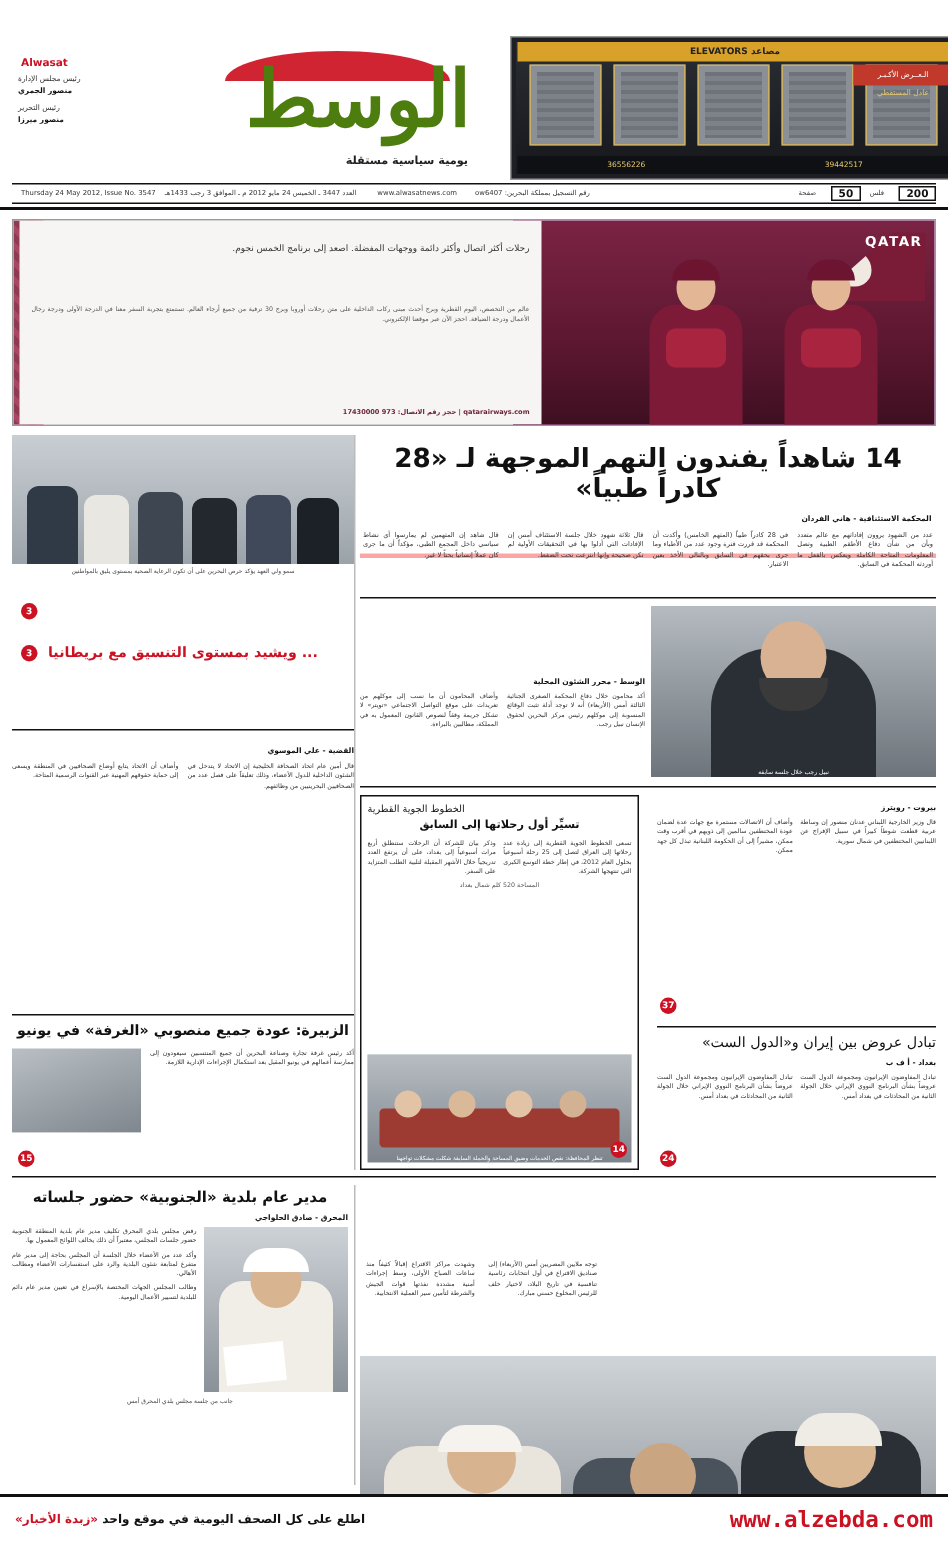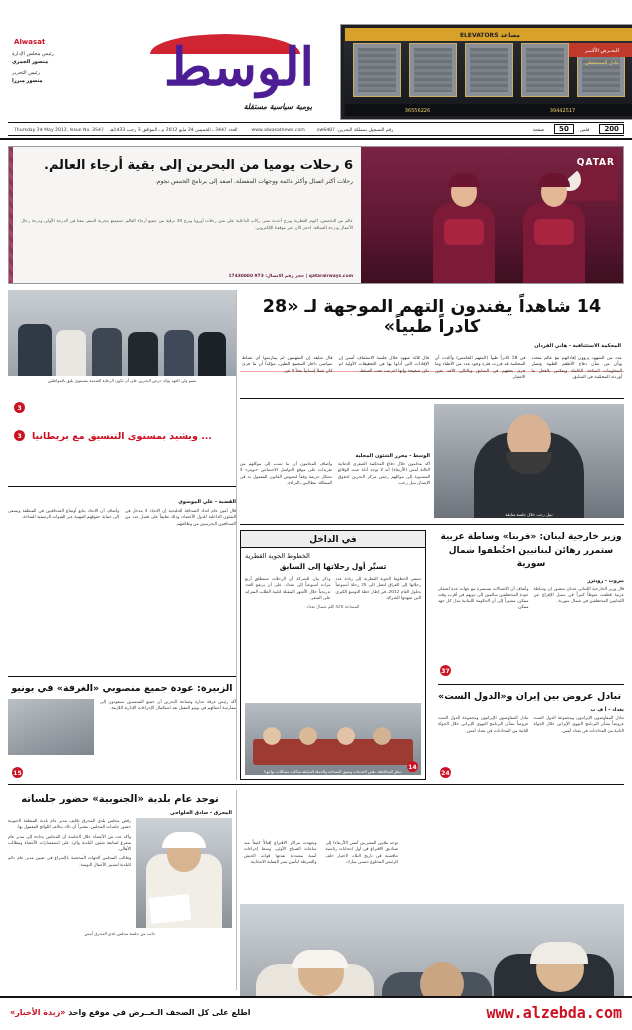--- a/index.html
+++ b/index.html
@@ -32,28 +32,28 @@
   #ad-top{left:8px;top:24px;width:300px;height:96px;border:1px solid #999;background:#1e1f24;}
   #ad-top .adinner{position:absolute;inset:3px;background:linear-gradient(180deg,#2a2d33,#16181c);}
   .elev{position:absolute;top:18px;width:46px;height:52px;background:#8b8f96;border:1px solid #c9ae63;}
   .elev i{position:absolute;inset:4px;background:repeating-linear-gradient(180deg,#6e737a 0 3px,#7d828a 3px 6px);}
   #ad-top .adtitle{position:absolute;top:3px;right:4px;left:4px;height:13px;background:#d8a12a;color:#222;font-size:6px;display:flex;align-items:center;justify-content:center;font-weight:bold;}
   #ad-top .adfoot{position:absolute;bottom:3px;right:4px;left:4px;height:12px;background:#0f1013;color:#e8c96a;font-size:5px;display:flex;align-items:center;justify-content:space-around;}
   #logo-wrap{right:312px;top:20px;width:312px;height:100px;}
   #alwasat-logo{position:absolute;right:6px;top:14px;width:210px;height:66px;}
   #alwasat-logo .word{
     font-family:"DejaVu Serif","Liberation Serif",serif;
-    font-size:52px;font-weight:bold;color:#4c1d95;letter-spacing:-2px;
+    font-size:52px;font-weight:bold;color:#4d7c0f;letter-spacing:-2px;
     position:absolute;right:0;top:2px;white-space:nowrap;
   }
   #alwasat-logo .swoosh{
     position:absolute;right:14px;top:0px;width:150px;height:20px;
     background:#cc1122;border-radius:50% 50% 40% 40%/100% 100% 0 0;opacity:.92;
   }
-  #logo-sub{position:absolute;right:8px;top:82px;font-size:7.5px;color:#222;font-weight:bold;font-style:italic;}
+  #logo-sub{position:absolute;right:8px;top:82px;font-size:7.5px;color:#222;font-weight:bold;}
   #logo-left{position:absolute;left:4px;top:30px;text-align:left;}
   #logo-left div{font-size:5px;color:#333;line-height:1.5;}
   #masthead-strip{left:8px;top:122px;width:616px;height:14px;border-top:1px solid #111;border-bottom:1px solid #111;display:flex;align-items:center;}
   .price-box{border:1px solid #111;padding:0 4px;font-size:7px;font-weight:bold;margin-left:4px;}
   .strip-text{font-size:4.6px;color:#333;margin:0 6px;}
   .strip-date{font-size:4.6px;color:#333;}
 
   
   #qatar-ad{left:8px;top:146px;width:616px;height:138px;border:1px solid #999;background:#f3f2f0;overflow:hidden;}
   #qa-photo{position:absolute;right:0;top:0;width:281px;height:138px;background:#a21caf;}
@@ -67,21 +67,21 @@
   #qa-tail .oryx{position:absolute;left:14px;top:12px;width:24px;height:24px;background:#f0e9e1;border-radius:40% 60% 50% 50%;}
   #qa-qatar{position:absolute;right:8px;top:10px;color:#fff;font-size:9px;font-weight:bold;letter-spacing:1px;}
   #qa-text{position:absolute;right:262px;left:4px;top:0;bottom:0;padding:10px 8px 4px 8px;background:#f6f5f3;}
   #qa-head{font-size:13px;font-weight:bold;color:#111;text-align:right;}
   #qa-sub{font-size:6px;color:#333;margin-top:5px;text-align:right;}
   #qa-body{font-size:4.2px;color:#555;margin-top:34px;line-height:1.6;text-align:justify;}
   #qa-foot{position:absolute;bottom:5px;right:8px;font-size:4.4px;color:#6b1f39;font-weight:bold;}
   #qa-pattern{position:absolute;left:0;top:0;width:20px;height:138px;background:repeating-linear-gradient(45deg,#7d1a38 0 4px,#9c2748 4px 8px);opacity:.85;}
 
   
-  #lead-box{right:8px;top:290px;width:384px;height:82px;border-bottom:1px solid #fca5a5;}
+  #lead-box{right:8px;top:290px;width:384px;height:82px;border-bottom:3px solid #fca5a5;}
   #lead-head{font-size:17.5px;font-weight:bold;text-align:center;margin-top:6px;color:#111;}
   .lead-cols{display:flex;gap:6px;margin-top:6px;padding:0 2px;}
   .lead-cols .c{flex:1;}
   #lead-tag{font-size:5px;font-weight:bold;}
 
   
   #rt-box{left:8px;top:290px;width:228px;height:190px;border-left:0;}
   #rt-photo{position:absolute;left:0;top:0;width:228px;height:86px;background:#b9bec4;}
   #rt-cap{position:absolute;top:88px;left:0;width:228px;font-size:4px;color:#444;text-align:center;}
   #rt-h1{position:absolute;top:100px;left:0;width:228px;font-size:10.5px;font-weight:bold;text-align:center;line-height:1.35;}
@@ -196,21 +196,20 @@
       </div>
       <div class="qa-crew" style="right:120px;">
         <div class="body"></div>
           <div class="scarf"></div>
           <div class="head"></div>
           <div class="hat"></div>
       </div>
     </div>
     <div id="qa-pattern"></div>
     <div id="qa-text">
-      <div id="qa-head">6 رحلات يوميا من البحرين إلى بقية أرجاء العالم.</div>
       <div id="qa-sub">رحلات أكثر اتصال وأكثر دائمة ووجهات المفضلة. اصعد إلى برنامج الخمس نجوم.</div>
       <div id="qa-body">عالم من التخصص، اليوم القطرية وبرج أحدث مبنى ركاب الداخلية على متن رحلات أوروبا وبرج 30 ترفية من جميع أرجاء العالم. تستمتع بتجربة السفر معنا في الدرجة الأولى ودرجة رجال الأعمال ودرجة الضيافة. احجز الآن عبر موقعنا الإلكتروني.</div>
       <div id="qa-foot">qatarairways.com | حجز رقم الاتصال: 973 17430000</div>
     </div>
   </div>
 
   <div class="abs" id="lead-box">
     <div id="lead-head">14 شاهداً يفندون التهم الموجهة لـ «28 كادراً طبياً»</div>
     <div style="margin-top:5px;padding:0 3px;">
       <span id="lead-tag" class="hl">المحكمة الاستئنافية - هاني الفردان</span>
@@ -278,43 +277,41 @@
     <div style="font-size:5px;font-weight:bold;text-align:right;margin-bottom:3px;">الوسط - محرر الشئون المحلية</div>
     <div style="display:flex;gap:6px;">
       <div class="tiny2" style="flex:1;">أكد محامون خلال دفاع المحكمة الصغرى الجنائية الثالثة أمس (الأربعاء) أنه لا توجد أدلة تثبت الوقائع المنسوبة إلى موكلهم رئيس مركز البحرين لحقوق الإنسان نبيل رجب.</div>
       <div class="tiny2" style="flex:1;">وأضاف المحامون أن ما نسب إلى موكلهم من تغريدات على موقع التواصل الاجتماعي «تويتر» لا تشكل جريمة وفقاً لنصوص القانون المعمول به في المملكة، مطالبين بالبراءة.</div>
     </div>
   </div>
 
   <div class="hline" style="right:8px;top:524px;width:384px;"></div>
 
   <div class="abs" style="right:8px;top:530px;width:186px;height:148px;">
-    <div style="font-size:9px;font-weight:bold;text-align:center;line-height:1.5;">وزير خارجية لبنان: «قربنا» وساطة عربية ستمرر رهائن لبنانيين اختُطفوا شمال سورية</div>
     <div style="margin-top:6px;font-size:5px;font-weight:bold;text-align:right;">بيروت - رويترز</div>
     <div style="display:flex;gap:5px;margin-top:3px;">
       <div class="tiny2" style="flex:1;">قال وزير الخارجية اللبناني عدنان منصور إن وساطة عربية قطعت شوطاً كبيراً في سبيل الإفراج عن اللبنانيين المختطفين في شمال سورية.</div>
       <div class="tiny2" style="flex:1;">وأضاف أن الاتصالات مستمرة مع جهات عدة لضمان عودة المختطفين سالمين إلى ذويهم في أقرب وقت ممكن، مشيراً إلى أن الحكومة اللبنانية تبذل كل جهد ممكن.</div>
     </div>
     <div class="numbadge" style="position:absolute;left:2px;bottom:2px;">37</div>
   </div>
 
   <div class="hline" style="right:8px;top:684px;width:186px;"></div>
 
   <div class="abs" style="right:8px;top:690px;width:186px;height:90px;">
-    <div style="font-size:9.5px;font-weight:bold;text-align:left;">تبادل عروض بين إيران و«الدول الست»</div>
+    <div style="font-size:9.5px;font-weight:normal;text-align:right;">تبادل عروض بين إيران و«الدول الست»</div>
     <div style="margin-top:5px;font-size:5px;font-weight:bold;text-align:right;">بغداد - أ ف ب</div>
     <div style="display:flex;gap:5px;margin-top:3px;">
       <div class="tiny2" style="flex:1;">تبادل المفاوضون الإيرانيون ومجموعة الدول الست عروضاً بشأن البرنامج النووي الإيراني خلال الجولة الثانية من المحادثات في بغداد أمس.</div>
       <div class="tiny2" style="flex:1;">تبادل المفاوضون الإيرانيون ومجموعة الدول الست عروضاً بشأن البرنامج النووي الإيراني خلال الجولة الثانية من المحادثات في بغداد أمس.</div>
     </div>
     <div class="numbadge" style="position:absolute;left:2px;bottom:2px;">24</div>
   </div>
 
   <div class="abs" id="dakhil">
-    <div id="dakhil-hd">في الداخل</div>
     <div style="padding:4px 4px 0 4px;">
       <div style="font-size:6.5px;font-weight:normal;text-align:left;">الخطوط الجوية القطرية</div>
       <div style="font-size:7.5px;font-weight:bold;text-align:center;margin-top:2px;">تسيِّر أول رحلاتها إلى السابق</div>
       <div style="display:flex;gap:5px;margin-top:5px;">
         <div class="tiny2" style="flex:1;">تسعى الخطوط الجوية القطرية إلى زيادة عدد رحلاتها إلى العراق لتصل إلى 25 رحلة أسبوعياً بحلول العام 2012، في إطار خطة التوسع الكبرى التي تنتهجها الشركة.</div>
         <div class="tiny2" style="flex:1;">وذكر بيان للشركة أن الرحلات ستنطلق أربع مرات أسبوعياً إلى بغداد، على أن يرتفع العدد تدريجياً خلال الأشهر المقبلة لتلبية الطلب المتزايد على السفر.</div>
       </div>
       <div style="font-size:4.2px;text-align:center;margin-top:3px;color:#555;">المساحة 520 كلم شمال بغداد</div>
     </div>
     <div id="dakhil-photo" class="photo">
@@ -346,21 +343,21 @@
   </div>
 
   <div class="abs" style="right:232px;top:838px;width:158px;display:flex;gap:5px;z-index:5;">
     <div class="tiny2" style="flex:1;background:rgba(255,255,255,.82);padding:2px;">توجه ملايين المصريين أمس (الأربعاء) إلى صناديق الاقتراع في أول انتخابات رئاسية تنافسية في تاريخ البلاد، لاختيار خلف للرئيس المخلوع حسني مبارك.</div>
     <div class="tiny2" style="flex:1;background:rgba(255,255,255,.82);padding:2px;">وشهدت مراكز الاقتراع إقبالاً كثيفاً منذ ساعات الصباح الأولى، وسط إجراءات أمنية مشددة نفذتها قوات الجيش والشرطة لتأمين سير العملية الانتخابية.</div>
   </div>
 
   <div class="vline" style="left:236px;top:790px;height:200px;"></div>
 
   <div class="abs" style="left:8px;top:790px;width:224px;height:200px;">
-    <div style="font-size:10px;font-weight:bold;text-align:center;margin-top:3px;">توجد عام بلدية «الجنوبية» حضور جلساته</div>
+    <div style="font-size:10px;font-weight:bold;text-align:center;margin-top:3px;">مدير عام بلدية «الجنوبية» حضور جلساته</div>
     <div style="margin-top:5px;font-size:5px;font-weight:bold;text-align:right;">المحرق - صادق الحلواجي</div>
     <div style="display:flex;gap:5px;margin-top:3px;">
       <div class="photo" style="width:96px;height:110px;">
         <div class="abs" style="inset:0;background:linear-gradient(180deg,#cdd2d7,#8a9198);"></div>
         <div class="abs" style="left:50%;transform:translateX(-50%);bottom:0;width:76px;height:74px;background:#f1eee8;border-radius:16px 16px 0 0;"></div>
         <div class="abs" style="left:50%;transform:translateX(-50%);bottom:56px;width:34px;height:36px;border-radius:50%;background:#d8b491;"></div>
         <div class="abs" style="left:50%;transform:translateX(-50%);bottom:80px;width:44px;height:16px;background:#fff;border-radius:16px 16px 0 0;"></div>
         <div class="abs" style="left:14px;bottom:6px;width:40px;height:26px;background:#fff;transform:rotate(-6deg);"></div>
       </div>
       <div style="flex:1;">
@@ -368,18 +365,18 @@
         <div class="tiny2" style="margin-top:3px;">وأكد عدد من الأعضاء خلال الجلسة أن المجلس بحاجة إلى مدير عام متفرغ لمتابعة شئون البلدية والرد على استفسارات الأعضاء ومطالب الأهالي.</div>
         <div class="tiny2" style="margin-top:3px;">وطالب المجلس الجهات المختصة بالإسراع في تعيين مدير عام دائم للبلدية لتسيير الأعمال اليومية.</div>
       </div>
     </div>
     <div class="cap" style="margin-top:3px;">جانب من جلسة مجلس بلدي المحرق أمس</div>
   </div>
 
   <div class="abs" id="footer">
     <div id="footer-url">www.alzebda.com</div>
     <div id="footer-txt">
-      <span>اطلع على كل الصحف الـعــرض في موقع واحد</span>
+      <span>اطلع على كل الصحف اليومية في موقع واحد</span>
       <span class="b">«زبدة الأخبار»</span>
     </div>
   </div>
 
 </div>
 
 </body></html>

